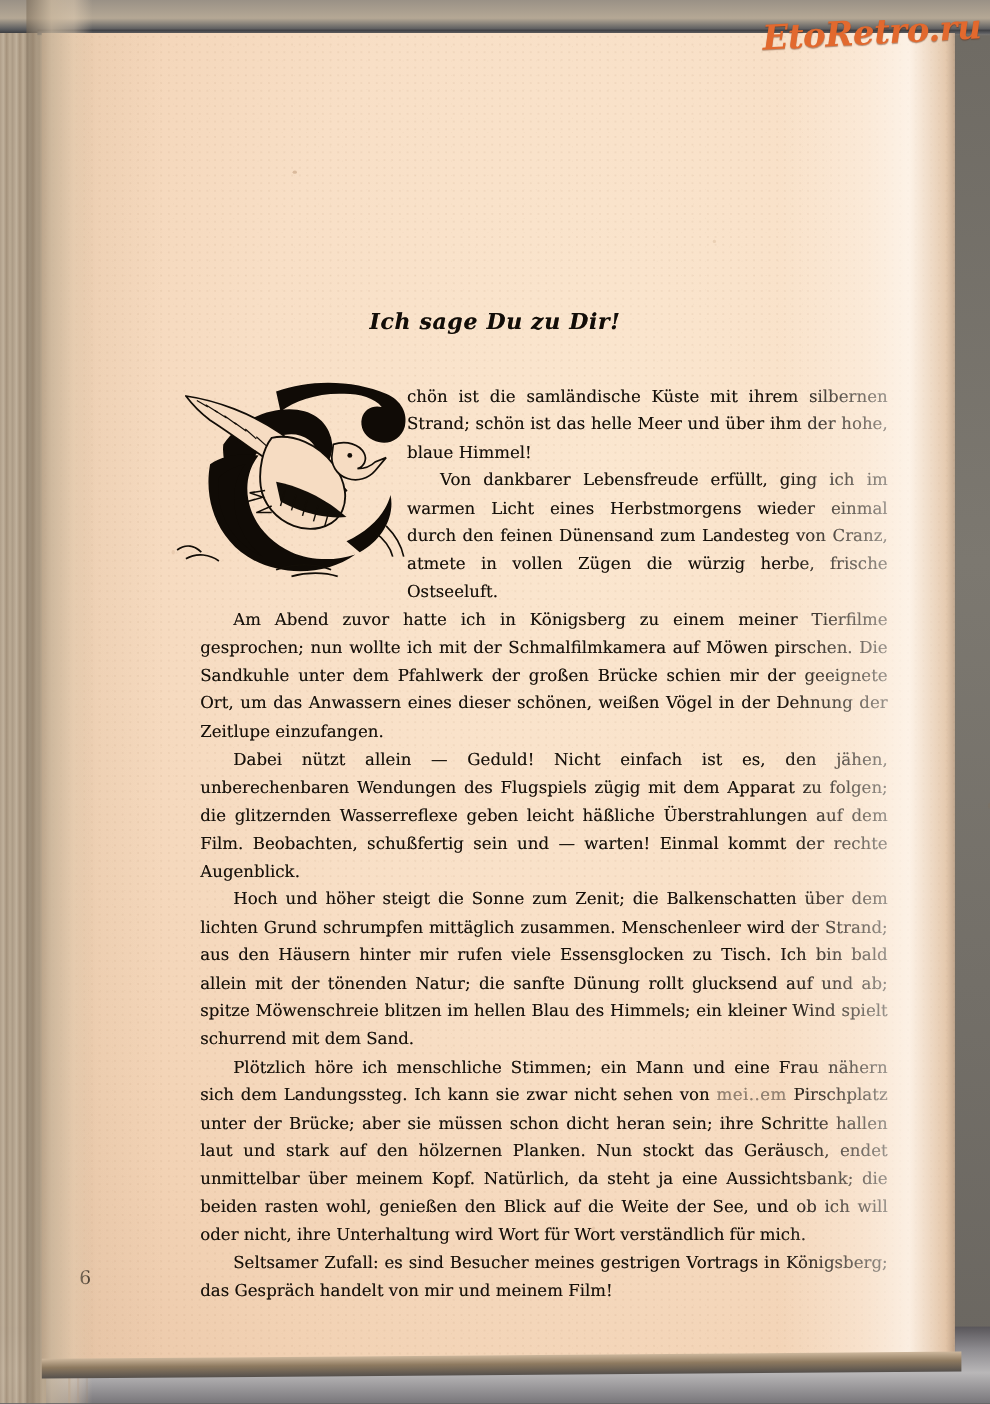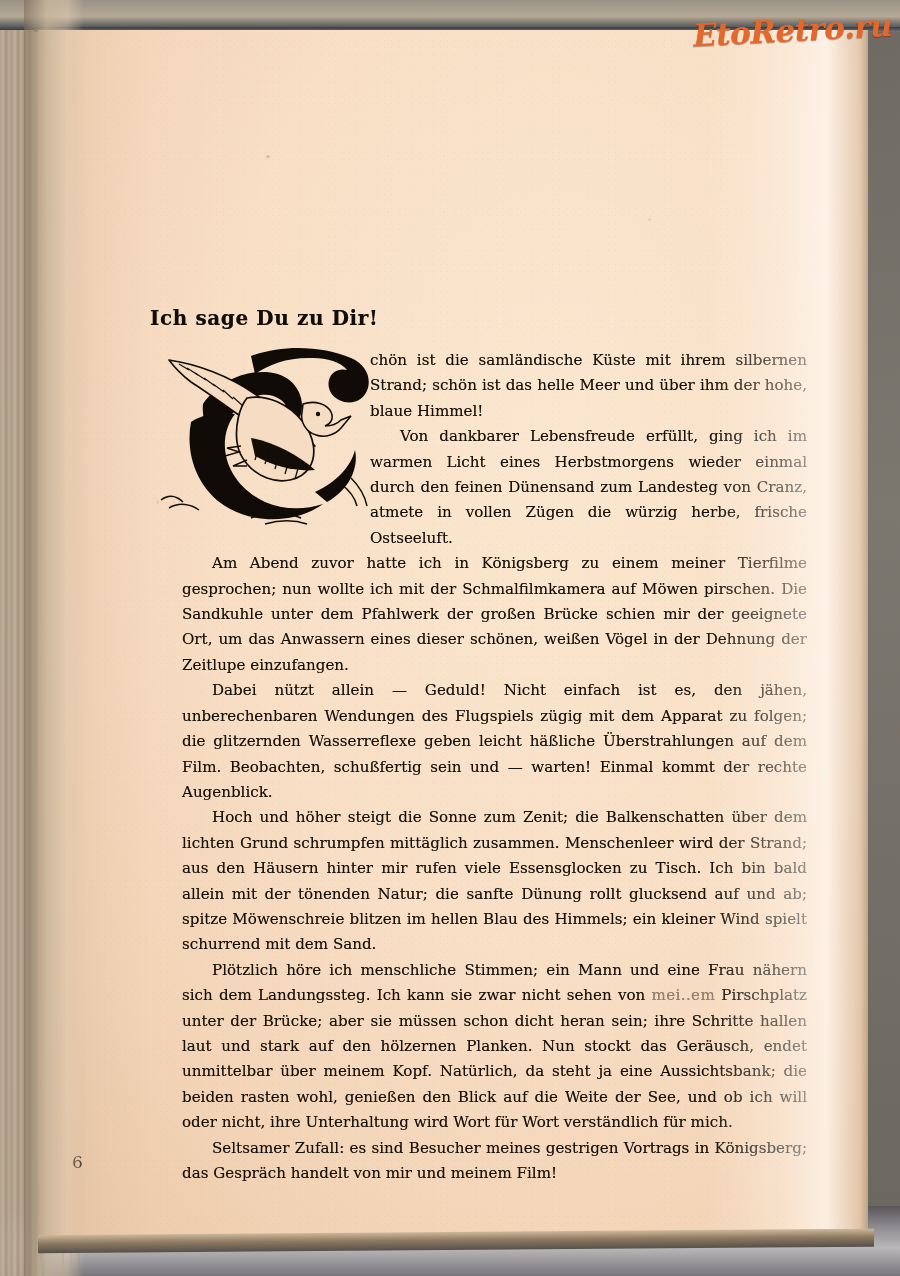--- a/index.html
+++ b/index.html
@@ -125,27 +125,28 @@
   
   .content {
     position: absolute;
     left: 150px; top: 0;
     width: 655px; height: 1212px;
   }
   .chapter-title {
     position: absolute;
     left: 0; top: 250px;
     width: 600px;
+    text-align: center;
     font-family: "DejaVu Serif", "Liberation Serif", serif;
     font-weight: bold;
+    font-style: italic;
     font-size: 20px;
     letter-spacing: .6px;
     color: #120d08;
     text-shadow: 0 0 .6px rgba(20,12,6,.55);
-    margin-top: 26px;
   }
 
   
   .dropcap {
     position: absolute;
     left: 5px; top: 312px;
     width: 220px; height: 192px;
   }
   .dropcap svg { display: block; width: 100%; height: 100%; }
 

